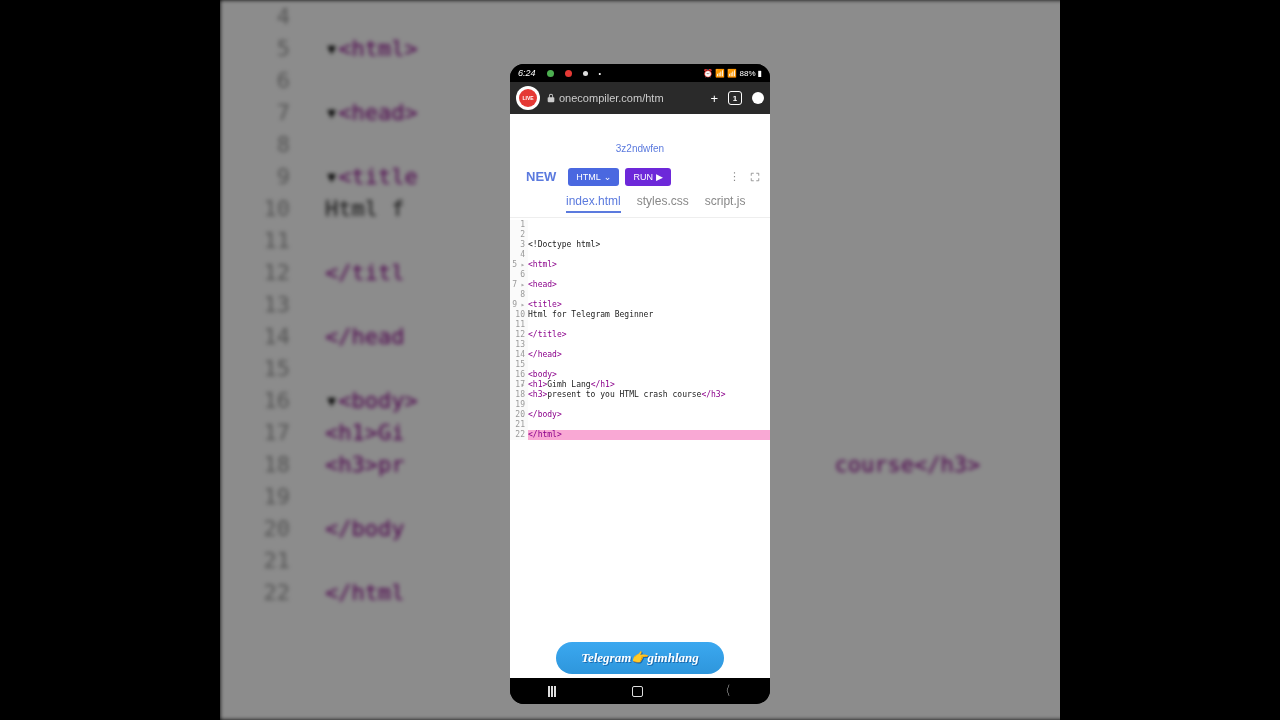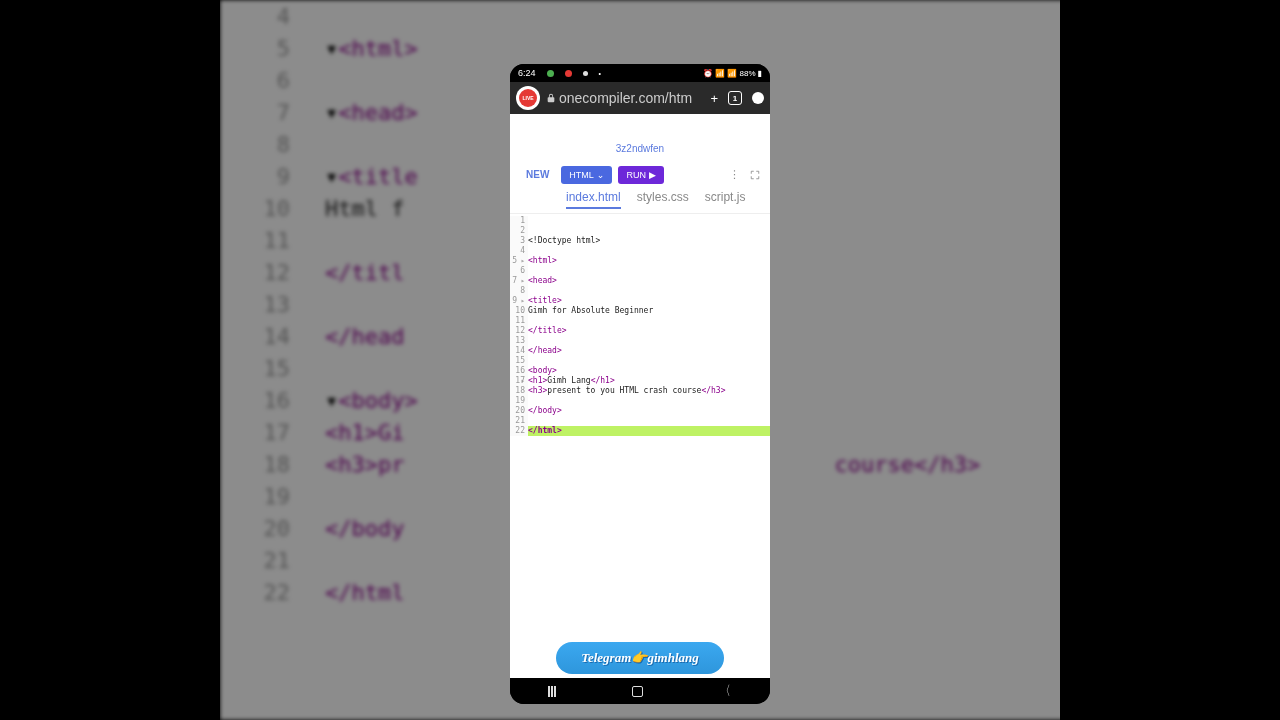--- a/index.html
+++ b/index.html
@@ -56,21 +56,21 @@
   .status-bar {
     height: 18px;
     display: flex;
     justify-content: space-between;
     align-items: center;
     padding: 0 8px;
     font-size: 9px;
     color: #fff;
     background: #000;
   }
-  .status-left { display: flex; align-items: center; gap: 11px; }
+  .status-left { display: flex; align-items: center; gap: 11px; font-style: italic; }
   .status-right { display: flex; align-items: center; gap: 2px; font-size: 8px; }
   .status-dot { width: 7px; height: 7px; border-radius: 50%; display: inline-block; }
   .dot-green { background: #4CAF50; }
   .dot-red { background: #e53935; }
   .dot-white { background: #ddd; }
   
   .browser-bar {
     height: 32px;
     background: #2a2a2a;
     display: flex;
@@ -93,21 +93,21 @@
     height: 18px;
     border-radius: 50%;
     background: #e53935;
     color: #fff;
     font-size: 5px;
     font-weight: bold;
     display: flex;
     align-items: center;
     justify-content: center;
   }
-  .url-area { flex: 1; color: #ccc; font-size: 14px; display: flex; align-items: center; gap: 3px; }
+  .url-area { flex: 1; color: #ccc; font-size: 11px; display: flex; align-items: center; gap: 3px; }
   .url-icon { width: 10px; height: 10px; display: inline-flex; }
   .browser-icons { display: flex; gap: 10px; color: #fff; font-size: 13px; align-items: center; }
   .tab-count { border: 1.5px solid #fff; border-radius: 3px; width: 14px; height: 14px; display: flex; align-items: center; justify-content: center; font-size: 8px; font-weight: bold; }
   
   .content-area {
     background: #fff;
     height: calc(100% - 18px - 32px - 26px);
     overflow: hidden;
   }
   
@@ -120,21 +120,21 @@
     margin-top: 24px;
   }
   
   .toolbar {
     display: flex;
     align-items: center;
     gap: 6px;
     padding: 6px 10px;
     background: #fff;
   }
-  .btn-new { color: #5b7ade; font-size: 10px; font-weight: 600; padding: 4px 6px; }
+  .btn-new { color: #5b7ade; font-size: 13px; font-weight: 600; padding: 4px 6px; }
   .btn-html {
     background: #4a68e0;
     color: #fff;
     padding: 4px 8px;
     border-radius: 3px;
     font-size: 9px;
     display: flex;
     align-items: center;
     gap: 3px;
   }
@@ -175,21 +175,21 @@
     color: #999;
     padding-right: 3px;
     background: #fafafa;
   }
   .gutter div { height: 10px; }
   .fold { color: #aaa; font-size: 7px; width: 8px; display: inline-block; }
   .code-body { flex: 1; }
   .code-body > div { height: 10px; white-space: pre; }
   .t-tag { color: #8B008B; }
   .t-txt { color: #222; }
-  .code-hl { background: #bef264; font-weight: bold; }
+  .code-hl { background: #f9a8d4; }
   
   .telegram-banner {
     position: absolute;
     bottom: 30px;
     left: 46px;
     width: 168px;
     height: 32px;
     background: linear-gradient(180deg, #3ba8f0 0%, #2e96dc 100%);
     border-radius: 16px;
     display: flex;
@@ -400,21 +400,21 @@
       <div class="code-body">
         <div></div>
         <div></div>
         <div><span class="t-txt">&lt;!Doctype html&gt;</span></div>
         <div></div>
         <div><span class="t-tag">&lt;html&gt;</span></div>
         <div></div>
         <div><span class="t-tag">&lt;head&gt;</span></div>
         <div></div>
         <div><span class="t-tag">&lt;title&gt;</span></div>
-        <div><span class="t-txt">Gimh for Absolute Beginner</span></div>
+        <div><span class="t-txt">Html for Telegram Beginner</span></div>
         <div></div>
         <div><span class="t-tag">&lt;/title&gt;</span></div>
         <div></div>
         <div><span class="t-tag">&lt;/head&gt;</span></div>
         <div></div>
         <div><span class="t-tag">&lt;body&gt;</span></div>
         <div><span class="t-tag">&lt;h1&gt;</span><span class="t-txt">Gimh Lang</span><span class="t-tag">&lt;/h1&gt;</span></div>
         <div><span class="t-tag">&lt;h3&gt;</span><span class="t-txt">present to you HTML crash course</span><span class="t-tag">&lt;/h3&gt;</span></div>
         <div></div>
         <div><span class="t-tag">&lt;/body&gt;</span></div>

